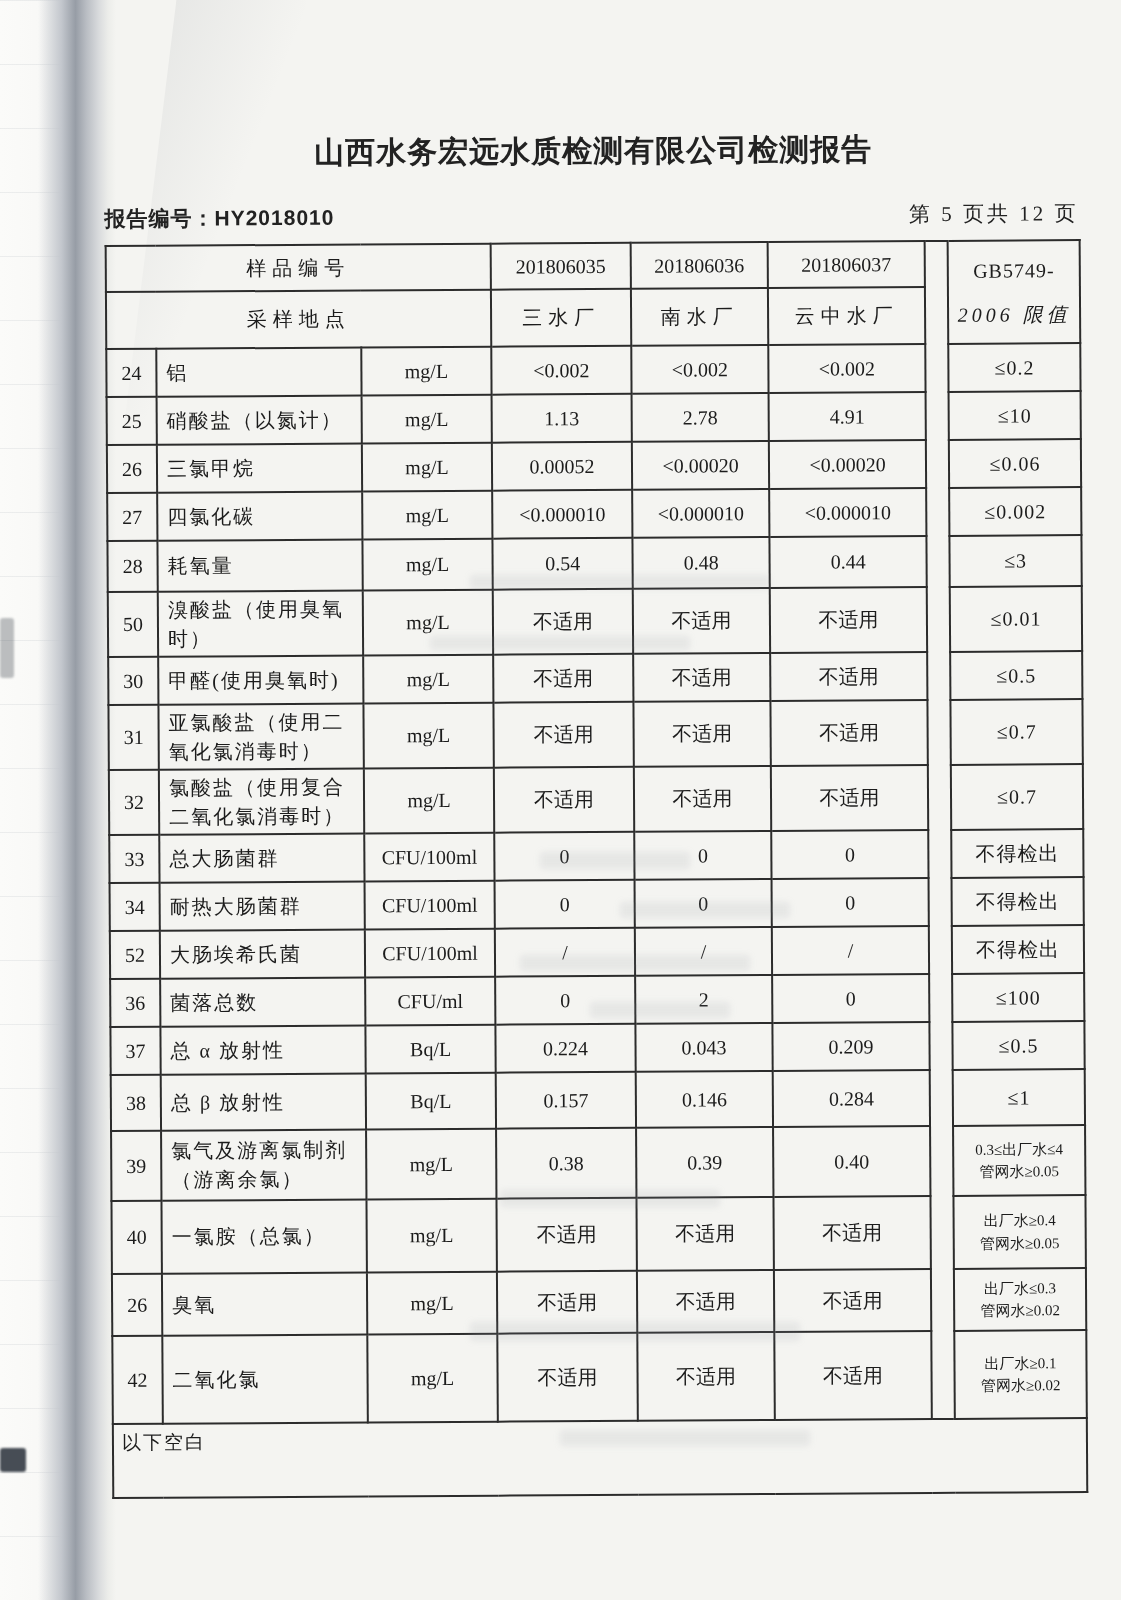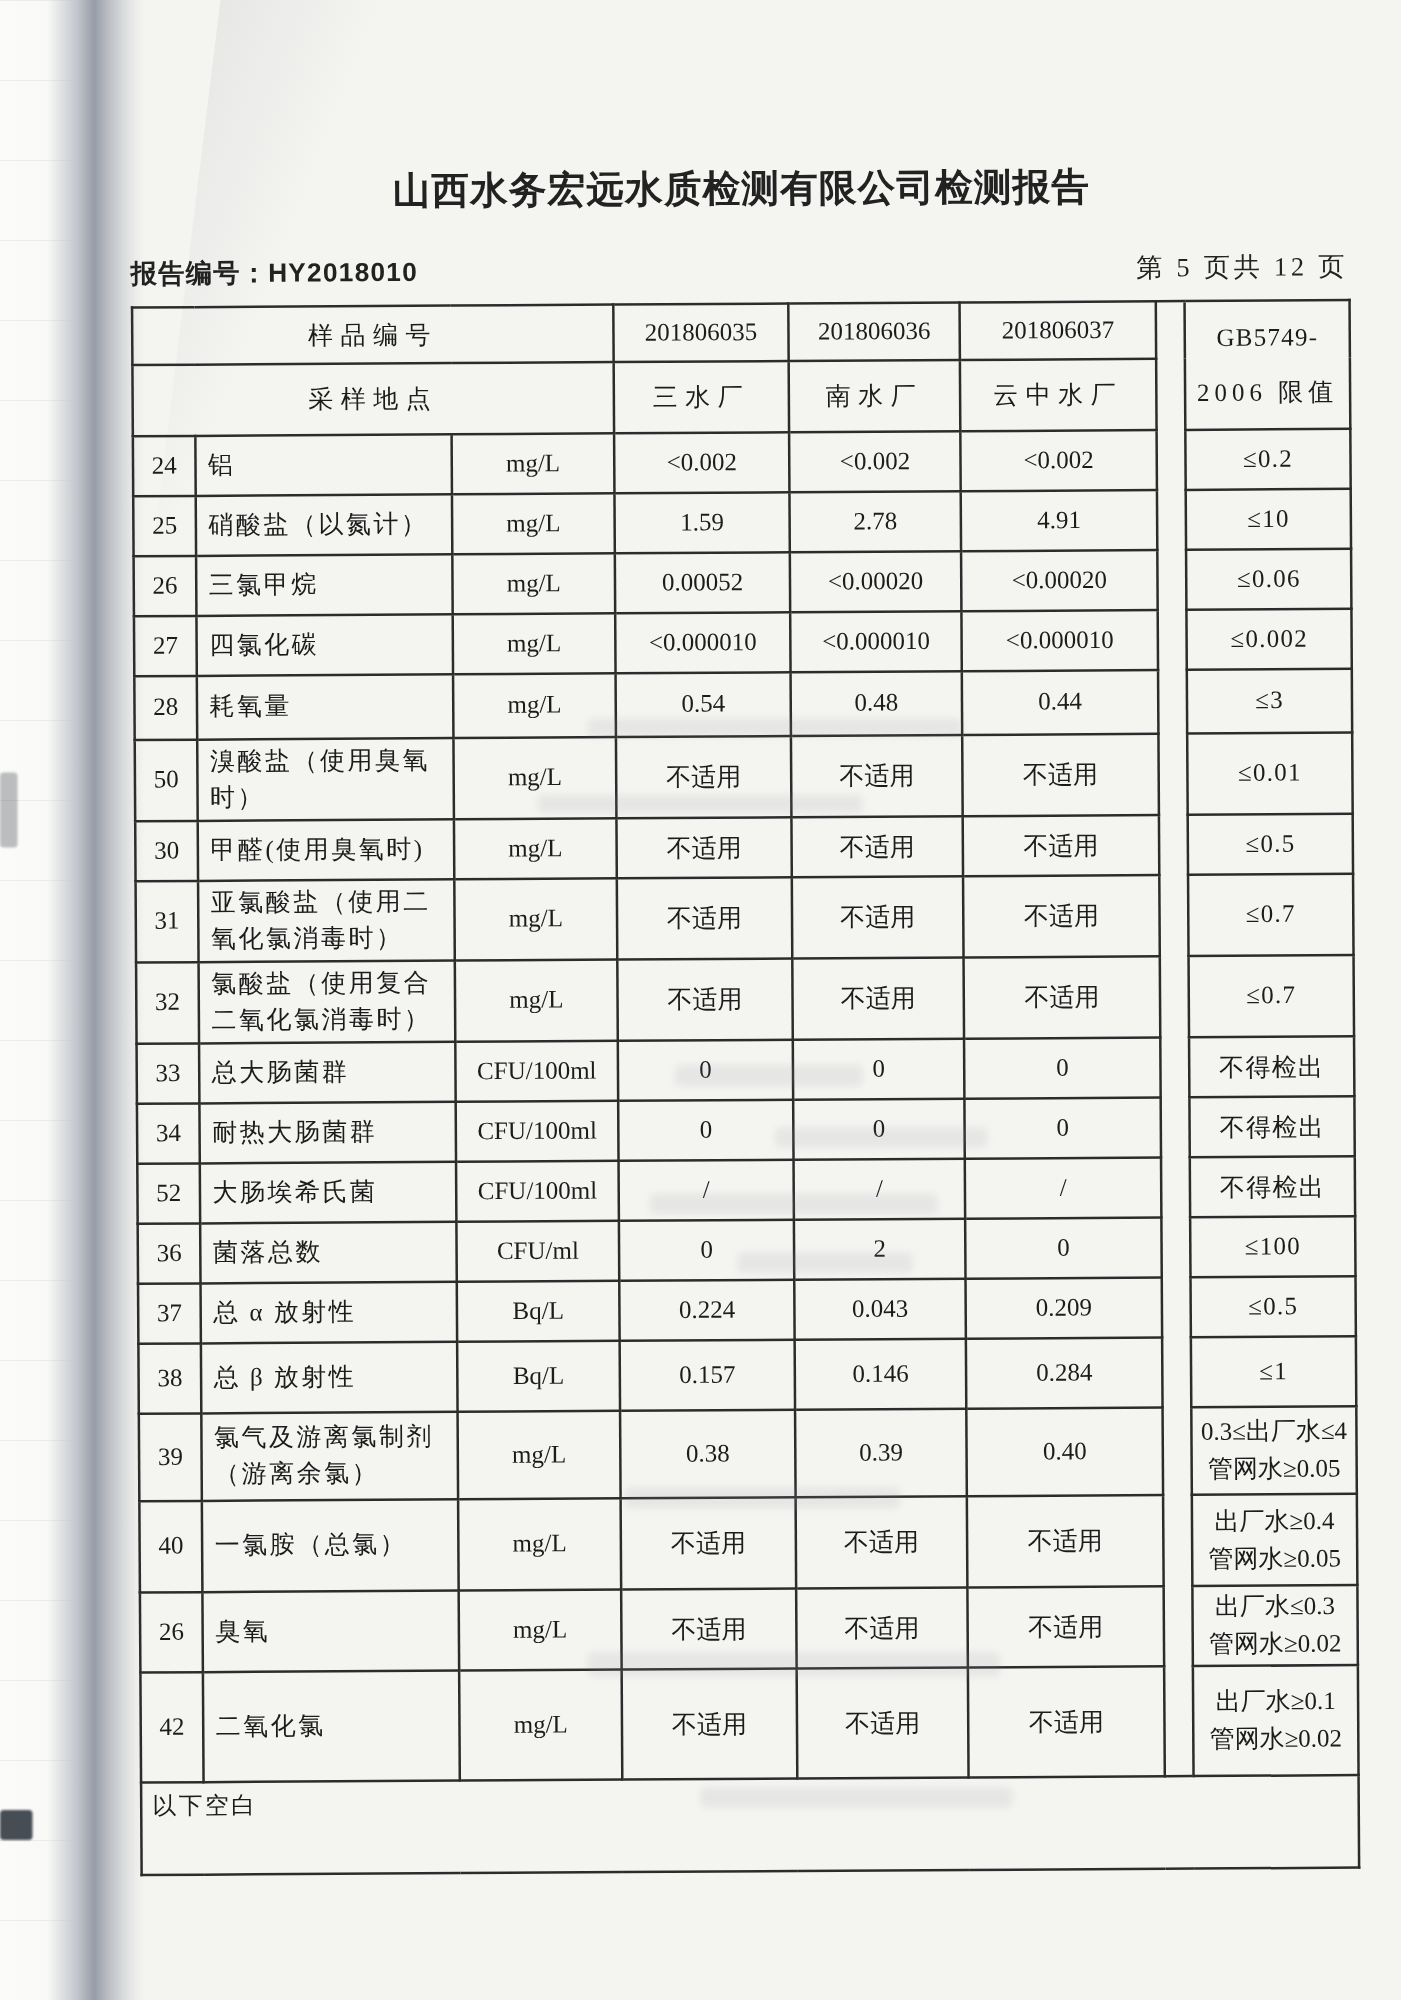--- a/index.html
+++ b/index.html
@@ -68,24 +68,24 @@
   col.c-v1{width:140px;} col.c-v2{width:137px;} col.c-v3{width:157px;}
   col.c-gap{width:23px;} col.c-lim{width:132px;}
   td{border:2px solid #2c2c2c;text-align:center;vertical-align:middle;padding:2px 3px;}
   td.gap{border:none;}
   td.gap-top{border:none;border-top:2px solid #2c2c2c;}
   td.name{text-align:left;padding-left:9px;letter-spacing:2px;white-space:pre-line;line-height:1.45;}
   td.num{letter-spacing:0;}
   .cjk-spaced{letter-spacing:6px;}
   .value-cjk{letter-spacing:4px;}
   td.limit{letter-spacing:1px;}
-  td.limit.two-line{font-size:20px;letter-spacing:0;line-height:1.5;padding:1px 0;border-radius:22px;}
+  td.limit.two-line{font-size:15px;letter-spacing:0;line-height:1.5;padding:1px 0;border-radius:22px;}
   .limit-head{line-height:1.1;}
   .limit-head .l1{margin-bottom:22px;letter-spacing:1px;}
-  .limit-head .l2{letter-spacing:4px;}
+  .limit-head .l2{letter-spacing:4px;font-style:italic;}
   tr.hdr1{height:46px;} tr.hdr2{height:57px;}
   tr.blank-row td{height:62px;vertical-align:top;text-align:left;padding:5px 8px;font-size:19px;letter-spacing:2px;}
 </style>
 </head>
 <body>
 
 <div class="under-page"></div>
 <div class="spine-shadow"></div>
 <div class="curl-highlight"></div>
 <div class="dark-blob" style="left:0;top:1448px;width:26px;height:24px;"></div>
@@ -137,21 +137,21 @@
           <td class="num v">&lt;0.002</td>
           <td class="num v">&lt;0.002</td>
           <td class="num v">&lt;0.002</td>
           <td class="gap"></td>
           <td class="limit">≤0.2</td>
         </tr>
         <tr style="height: 48px;">
           <td class="num">25</td>
           <td class="name">硝酸盐（以氮计）</td>
           <td class="num">mg/L</td>
-          <td class="num v">1.59</td>
+          <td class="num v">1.13</td>
           <td class="num v">2.78</td>
           <td class="num v">4.91</td>
           <td class="gap"></td>
           <td class="limit">≤10</td>
         </tr>
         <tr style="height: 48px;">
           <td class="num">26</td>
           <td class="name">三氯甲烷</td>
           <td class="num">mg/L</td>
           <td class="num v">0.00052</td>

